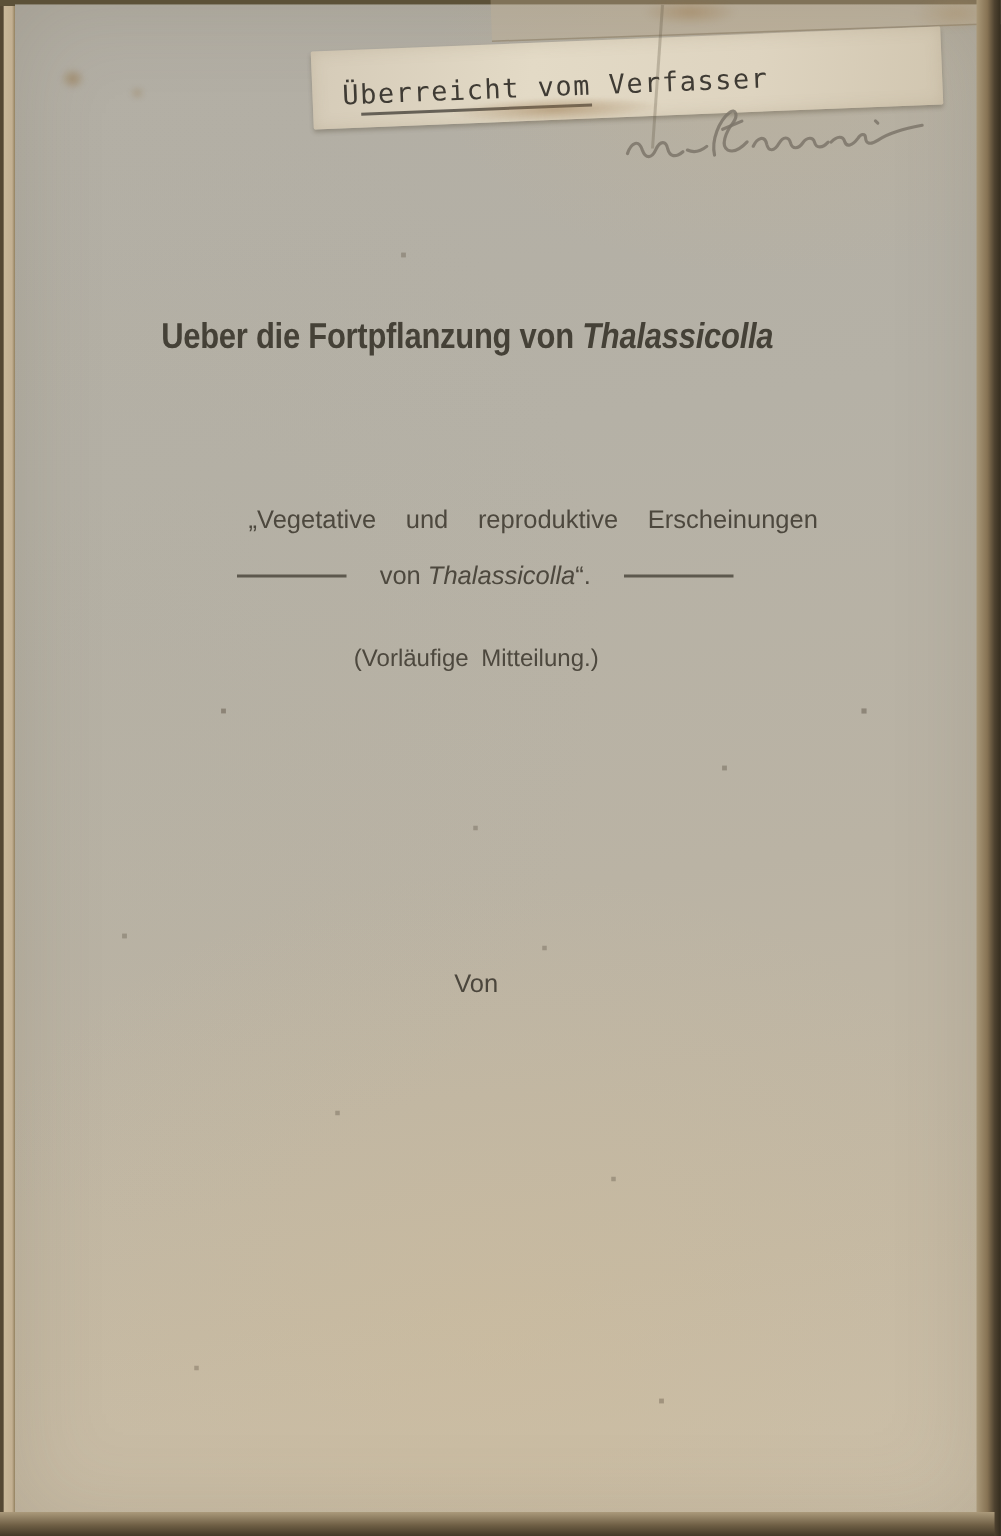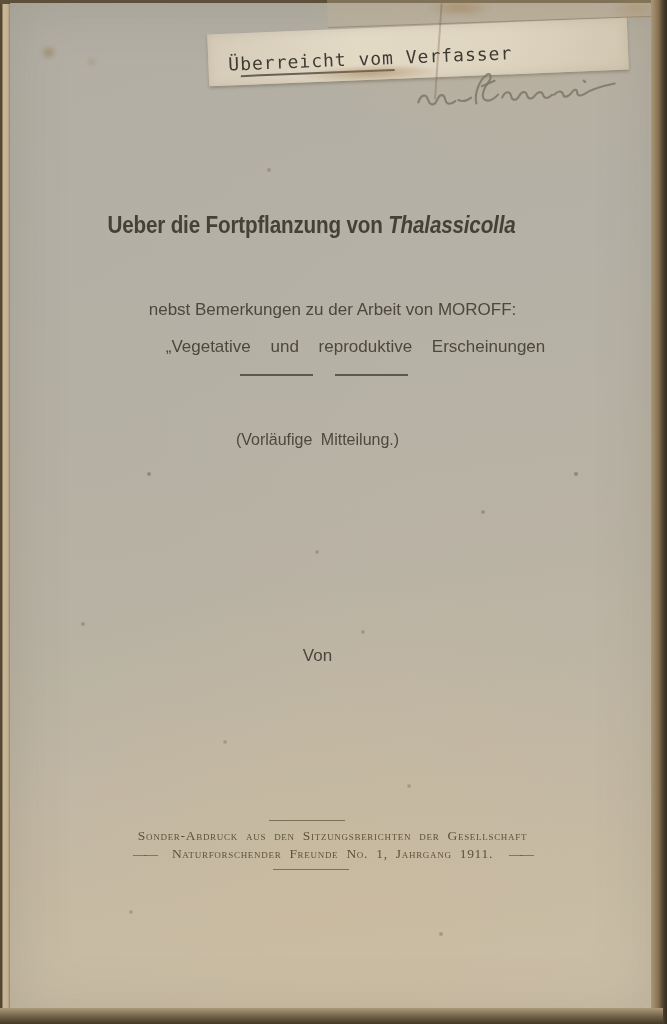--- a/index.html
+++ b/index.html
@@ -108,34 +108,28 @@
       <path d="M46,29 c4,2 9,1 13,-2"></path>
       <path d="M64,33 c-2,-10 4,-23 11,-28 c4,-3 6,2 2,7 c-5,6 -9,15 -4,18 c4,2 9,-1 13,-5"></path>
       <path d="M70,16 l13,-5"></path>
       <path d="M90,28 c3,-6 8,-7 9,-1 c1,5 5,5 8,0 c3,-5 7,-5 8,0 c1,4 5,4 8,0 c3,-4 7,-4 8,0 c1,4 5,4 9,0"></path>
       <path d="M142,27 c4,-4 8,-4 9,0 c1,4 5,3 9,-2 c2,-3 5,-3 5,0 c0,4 3,5 8,2 c8,-5 18,-7 30,-9"></path>
       <path d="M172,14 l1.5,1.5"></path>
     </svg>
 
     <div class="tblock title"><span>Ueber die Fortpflanzung von </span><span class="it">Thalassicolla</span></div>
 
-    <div class="tblock sub1">nebst Bemerkungen zu der Arbeit von MOROFF:</div>
     <div class="tblock sub2">„Vegetative und reproduktive Erscheinungen</div>
     <div class="tblock sub3">
       <span class="rule"></span>
+      <span><span>von </span><span class="it">Thalassicolla</span><span>“.</span></span>
       <span class="rule"></span>
     </div>
 
     <div class="tblock note">(Vorläufige Mitteilung.)</div>
 
     <div class="tblock von">Von</div>
 
-    <div class="imprint">
-      <div class="imprint-rule top"></div>
-      <div>Sonder-Abdruck aus den Sitzungsberichten der Gesellschaft</div>
-      <div><span class="dash">——</span><span>Naturforschender Freunde No. 1, Jahrgang 1911.</span><span class="dash">——</span></div>
-      <div class="imprint-rule bottom"></div>
-    </div>
   </div>
 
   <div class="under-right"></div>
   <div class="under-bottom"></div>
 </div>
 
 </body></html>

